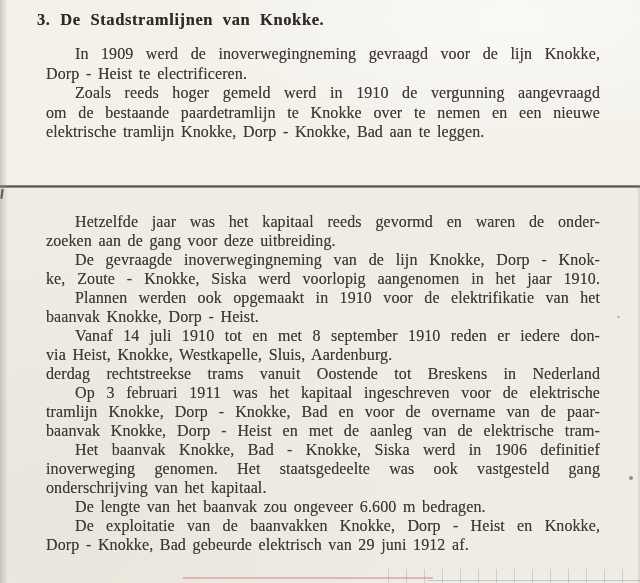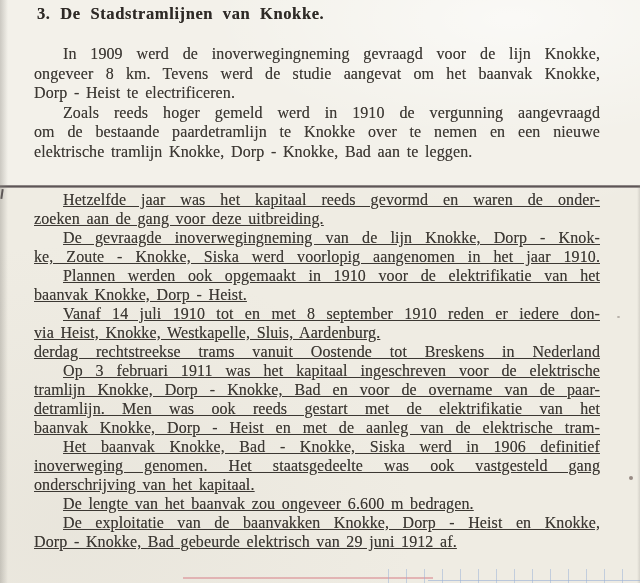--- a/index.html
+++ b/index.html
@@ -35,47 +35,48 @@
     background: linear-gradient(to right, rgba(138,135,128,0.38), rgba(138,135,128,0));
   }
   .edge-right {
     position: absolute;
     right: 0; top: 185px;
     width: 3px; height: 398px;
     background: linear-gradient(to left, rgba(138,135,128,0.25), rgba(138,135,128,0));
   }
   .heading {
     position: absolute;
-    left: 37px; top: 4px;
+    left: 37px; top: 10px;
     font-size: 16.5px;
     font-weight: bold;
     color: #2e2a26;
     letter-spacing: 0.6px;
     word-spacing: 5px;
     text-shadow: 0 0 0.5px rgba(46,42,38,0.55);
     white-space: nowrap;
   }
   .text-block {
     position: absolute;
     left: 34px;
     width: 566px;
     font-size: 16px;
     letter-spacing: 0.1px;
     word-spacing: 2.5px;
     text-shadow: 0 0 0.5px rgba(60,56,51,0.55);
   }
   .block-upper { top: 44px; }
   .block-upper .line { line-height: 19.6px; height: 19.6px; }
-  .block-lower { top: 190px; text-decoration: underline; }
+  .block-lower { top: 212px; }
   .block-lower .line { line-height: 19px; height: 19px; }
   .line {
     text-align: justify;
     text-align-last: justify;
     white-space: normal;
     overflow: hidden;
+    margin-left: 12px;
   }
   .line.first { text-indent: 29px; }
   .line.last { text-align-last: left; }
   
   .seam {
     position: absolute;
     left: 0; top: 185px;
     width: 100%; height: 3px;
     background: linear-gradient(to bottom, rgba(120,112,114,0.65), #574f50 55%, rgba(120,112,114,0.45));
   }
@@ -124,21 +125,20 @@
 </head>
 <body>
 
 <div class="page">
   <div class="upper-band"></div>
 
   <div class="heading">3. De Stadstramlijnen van Knokke.</div>
 
   <div class="text-block block-upper">
       <div class="line first">In 1909 werd de inoverwegingneming gevraagd voor de lijn Knokke,</div>
-      <div class="line">ongeveer 8 km. Tevens werd de studie aangevat om het baanvak Knokke,</div>
       <div class="line last">Dorp - Heist te electrificeren.</div>
       <div class="line first">Zoals reeds hoger gemeld werd in 1910 de vergunning aangevraagd</div>
       <div class="line">om de bestaande paardetramlijn te Knokke over te nemen en een nieuwe</div>
       <div class="line last">elektrische tramlijn Knokke, Dorp - Knokke, Bad aan te leggen.</div>
     </div>
 
   <div class="seam"></div>
   <div class="seam-tick"></div>
 
   <div class="text-block block-lower">
@@ -146,21 +146,20 @@
       <div class="line last">zoeken aan de gang voor deze uitbreiding.</div>
       <div class="line first">De gevraagde inoverwegingneming van de lijn Knokke, Dorp - Knok-</div>
       <div class="line">ke, Zoute - Knokke, Siska werd voorlopig aangenomen in het jaar 1910.</div>
       <div class="line first">Plannen werden ook opgemaakt in 1910 voor de elektrifikatie van het</div>
       <div class="line last">baanvak Knokke, Dorp - Heist.</div>
       <div class="line first">Vanaf 14 juli 1910 tot en met 8 september 1910 reden er iedere don-</div>
       <div class="line last">via Heist, Knokke, Westkapelle, Sluis, Aardenburg.</div>
       <div class="line">derdag rechtstreekse trams vanuit Oostende tot Breskens in Nederland</div>
       <div class="line first">Op 3 februari 1911 was het kapitaal ingeschreven voor de elektrische</div>
       <div class="line">tramlijn Knokke, Dorp - Knokke, Bad en voor de overname van de paar-</div>
-      <div class="line">detramlijn. Men was ook reeds gestart met de elektrifikatie van het</div>
       <div class="line">baanvak Knokke, Dorp - Heist en met de aanleg van de elektrische tram-</div>
       <div class="line first">Het baanvak Knokke, Bad - Knokke, Siska werd in 1906 definitief</div>
       <div class="line">inoverweging genomen. Het staatsgedeelte was ook vastgesteld gang</div>
       <div class="line last">onderschrijving van het kapitaal.</div>
       <div class="line first last">De lengte van het baanvak zou ongeveer 6.600 m bedragen.</div>
       <div class="line first">De exploitatie van de baanvakken Knokke, Dorp - Heist en Knokke,</div>
       <div class="line last">Dorp - Knokke, Bad gebeurde elektrisch van 29 juni 1912 af.</div>
     </div>
 
   <div class="edge-left"></div>

